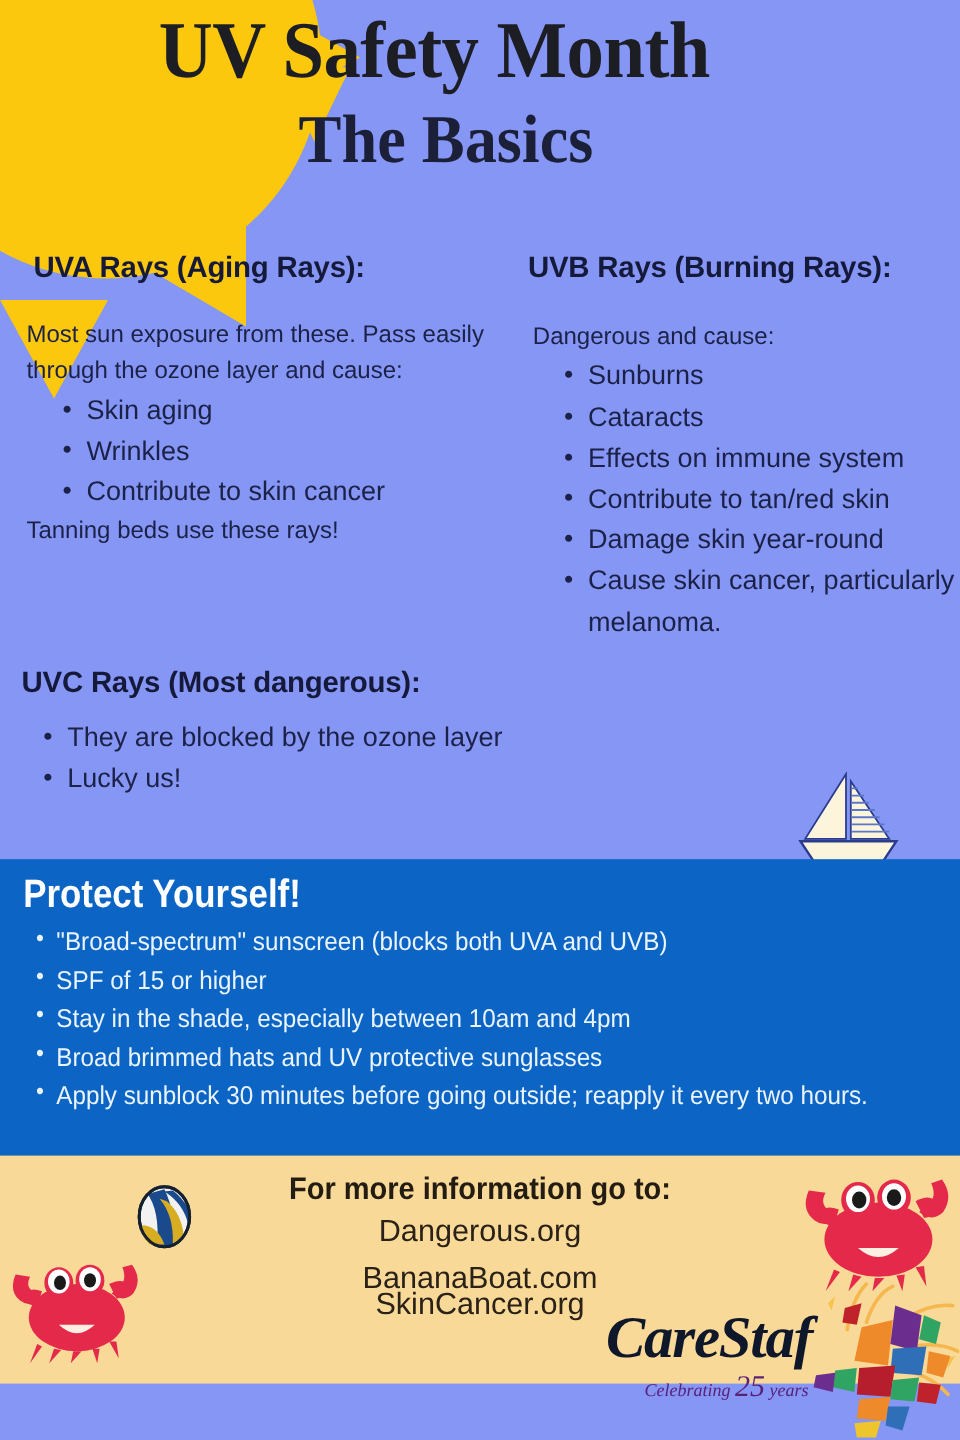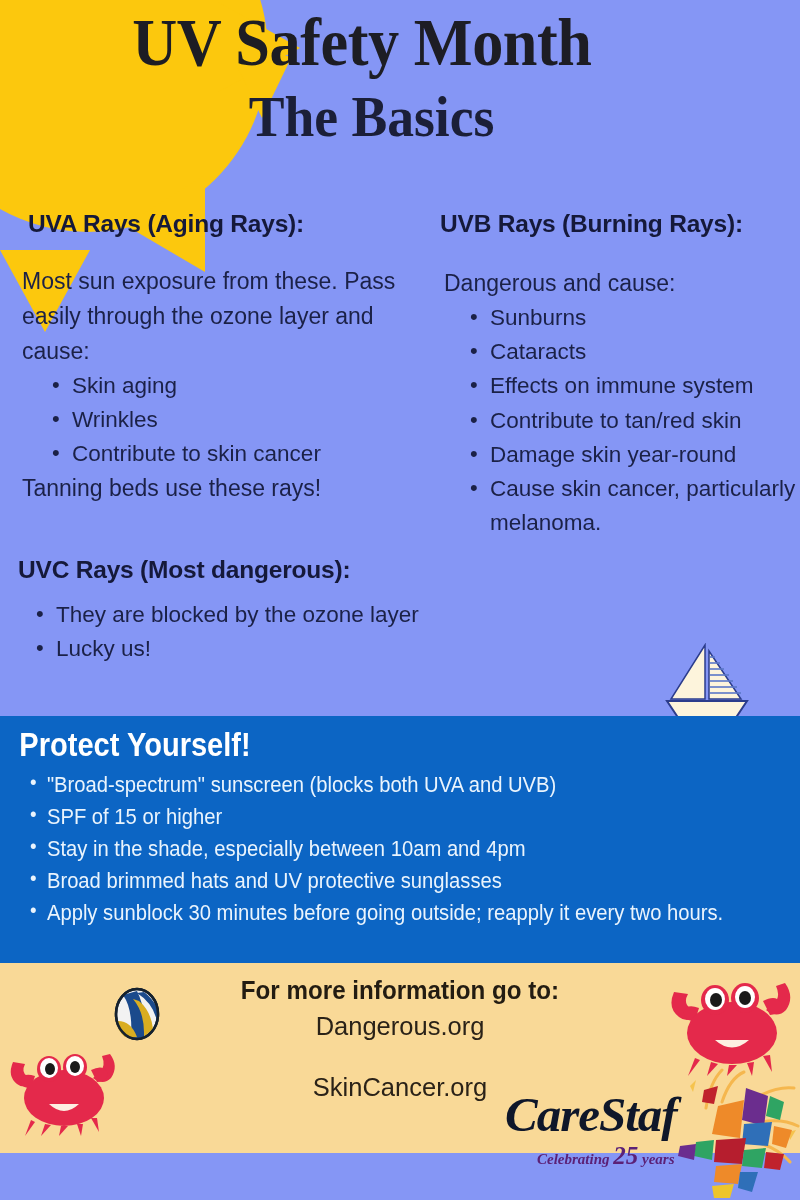--- a/index.html
+++ b/index.html
@@ -48,21 +48,21 @@
   
   .sec-head{
     font-weight:bold;
     font-size:24.5px;
     color:#15193a;
     margin:0;
     letter-spacing:-0.2px;
     white-space:nowrap;
   }
   .body-txt{
-    font-size:23px;
+    font-size:20px;
     color:#1b2147;
     line-height:1.52;
     margin:0;
   }
   ul.b{margin:0;padding:0 0 0 34px;list-style:none;}
   ul.b li{
     font-size:22.5px;
     color:#1b2147;
     line-height:1.52;
     position:relative;
@@ -133,21 +133,21 @@
   
   .logo{position:absolute;left:505px;top:1090px;width:180px;height:90px;}
   .logo-name{
     font-family:"Liberation Serif", serif;
     font-style:italic;font-weight:bold;
     font-size:49px;color:#0f172a;
     margin:0;line-height:1;letter-spacing:-1px;
   }
   .logo-tag{
     font-family:"Liberation Serif", serif;
-    font-style:italic;font-weight:bold;
+    font-style:italic;font-weight:normal;
     font-size:15px;color:#5B2177;
     margin:4px 0 0 32px;line-height:1;white-space:nowrap;
   }
   .logo-tag .big{font-size:25px;}
   .burst{position:absolute;left:660px;top:1068px;width:140px;height:132px;}
 </style>
 </head>
 <body>
 
 <div id="poster">
@@ -224,20 +224,21 @@
       <li>SPF of 15 or higher</li>
       <li>Stay in the shade, especially between 10am and 4pm</li>
       <li>Broad brimmed hats and UV protective sunglasses</li>
       <li>Apply sunblock 30 minutes before going outside; reapply it every two hours.</li>
     </ul>
   </div>
 
   <div id="footer">
     <p class="foot-head">For more information go to:</p>
     <p class="foot-link" id="lk0">Dangerous.org</p>
+    <p class="foot-link" id="lk1">BananaBoat.com</p>
     <p class="foot-link" id="lk2">SkinCancer.org</p>
   </div>
 
   <div class="crab" style="left:5px;top:1032px;width:118px;height:104px;">
     <svg width="118" height="104" viewBox="0 0 118 104">
       <path d="M8 30 Q2 44 12 52 Q20 58 28 50 L22 44 Q16 40 20 32 Z" fill="#E4294B"></path>
       <path d="M30 44 Q18 40 16 48 Q15 56 26 56 Z" fill="#E4294B"></path>
       <path d="M105 22 Q114 34 106 46 Q98 54 88 46 L95 40 Q101 34 97 24 Z" fill="#E4294B"></path>
       <path d="M86 38 Q98 32 102 40 Q104 49 92 50 Z" fill="#E4294B"></path>
       <ellipse cx="59" cy="66" rx="40" ry="28" fill="#E4294B"></ellipse>

